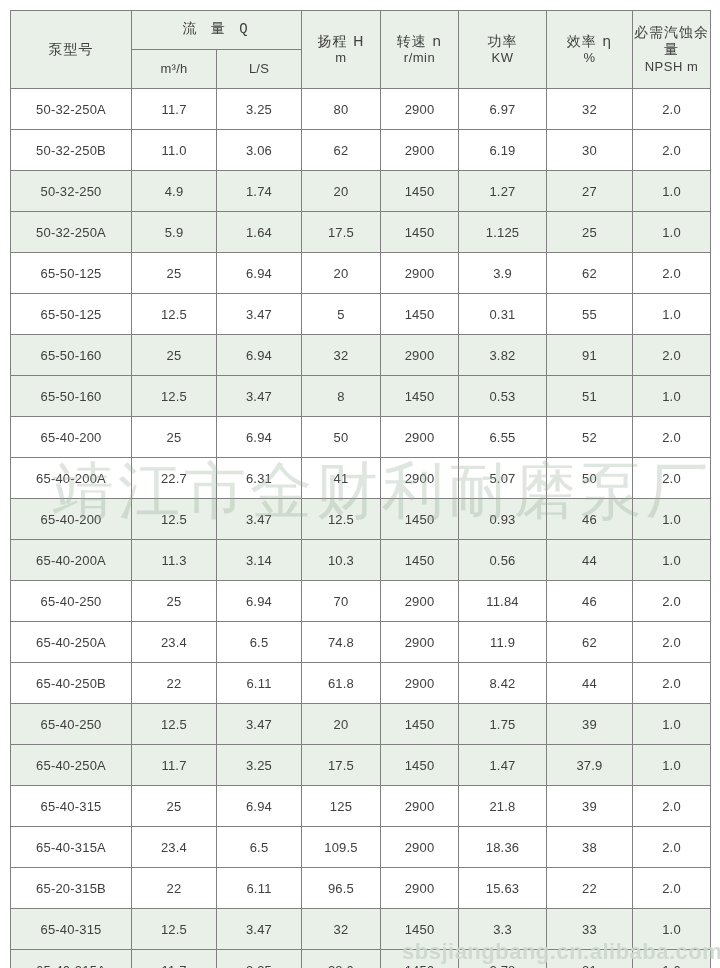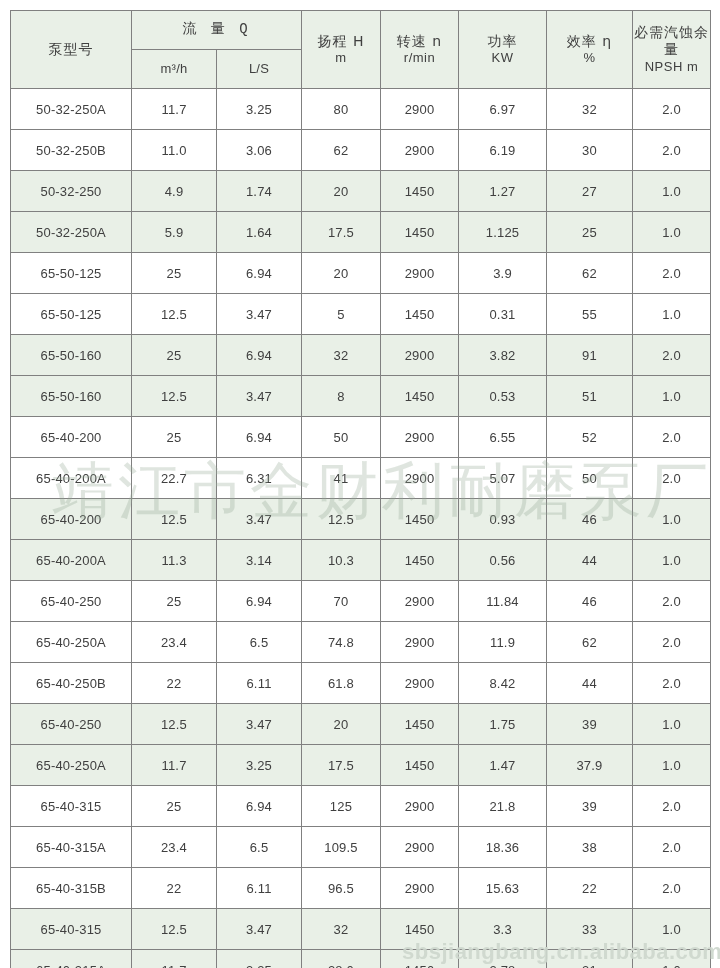--- a/index.html
+++ b/index.html
@@ -356,21 +356,21 @@
           <td class="model-cell">65-40-315A</td>
           <td>23.4</td>
           <td>6.5</td>
           <td>109.5</td>
           <td>2900</td>
           <td>18.36</td>
           <td>38</td>
           <td>2.0</td>
         </tr>
         <tr>
-          <td class="model-cell">65-40-315B</td>
+          <td class="model-cell">65-20-315B</td>
           <td>22</td>
           <td>6.11</td>
           <td>96.5</td>
           <td>2900</td>
           <td>15.63</td>
           <td>22</td>
           <td>2.0</td>
         </tr>
         <tr class="shaded">
           <td class="model-cell">65-40-315</td>

